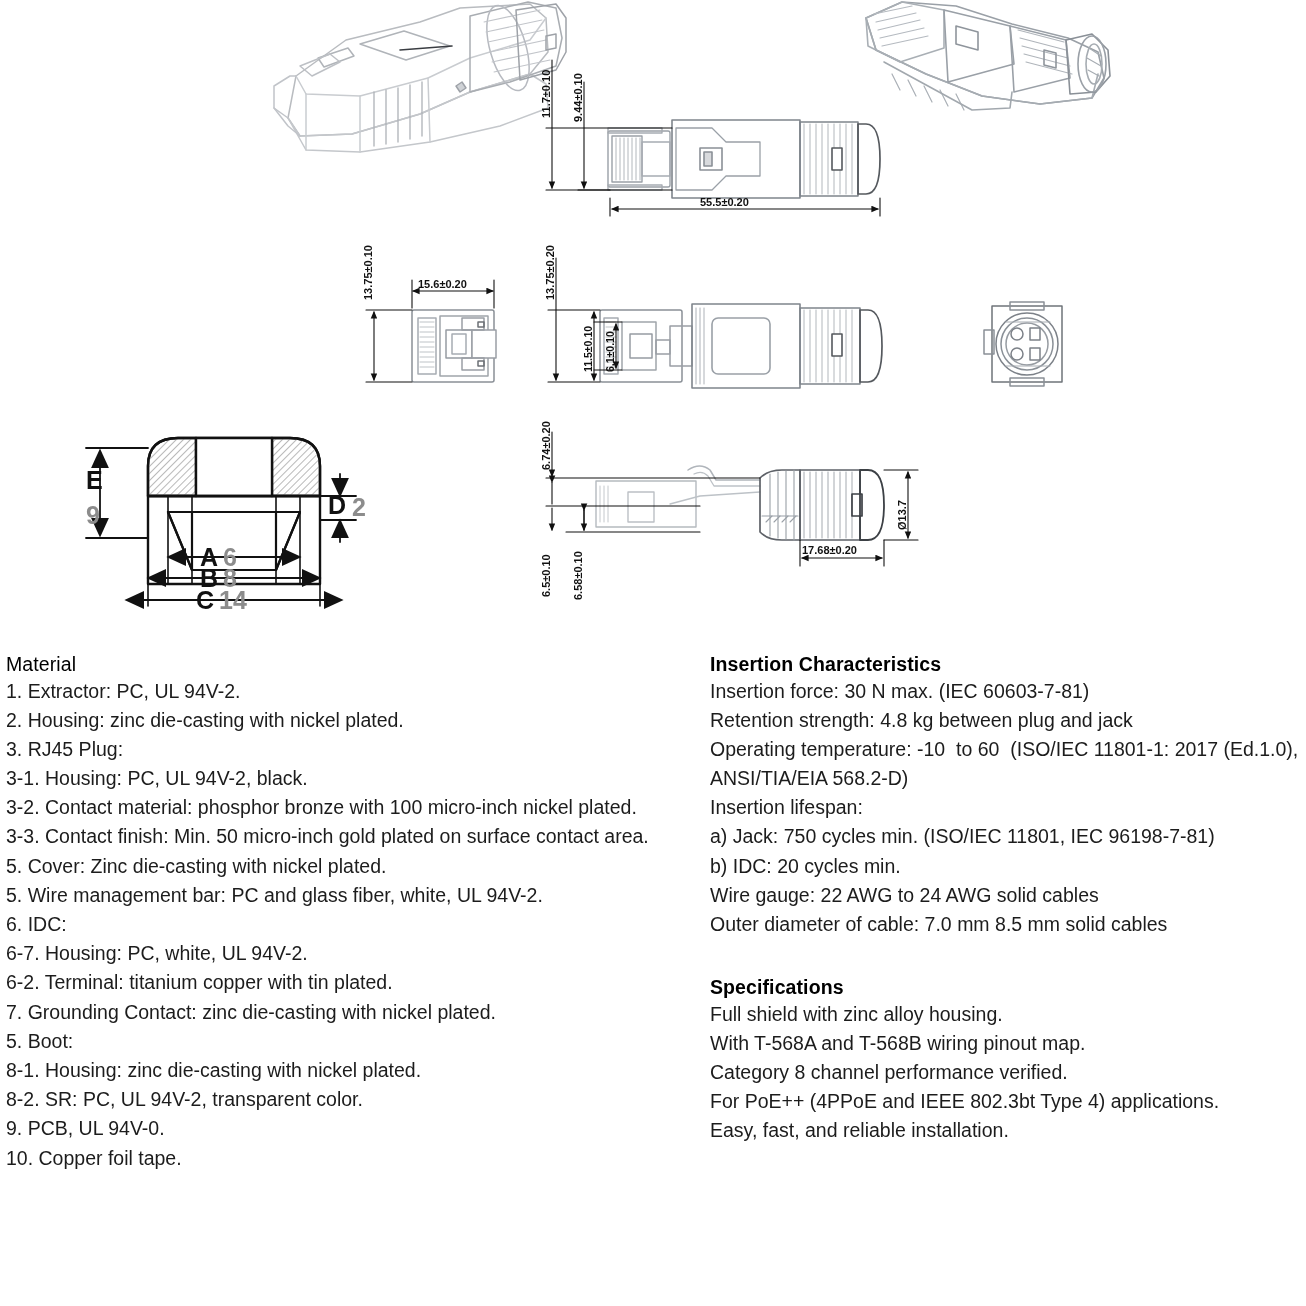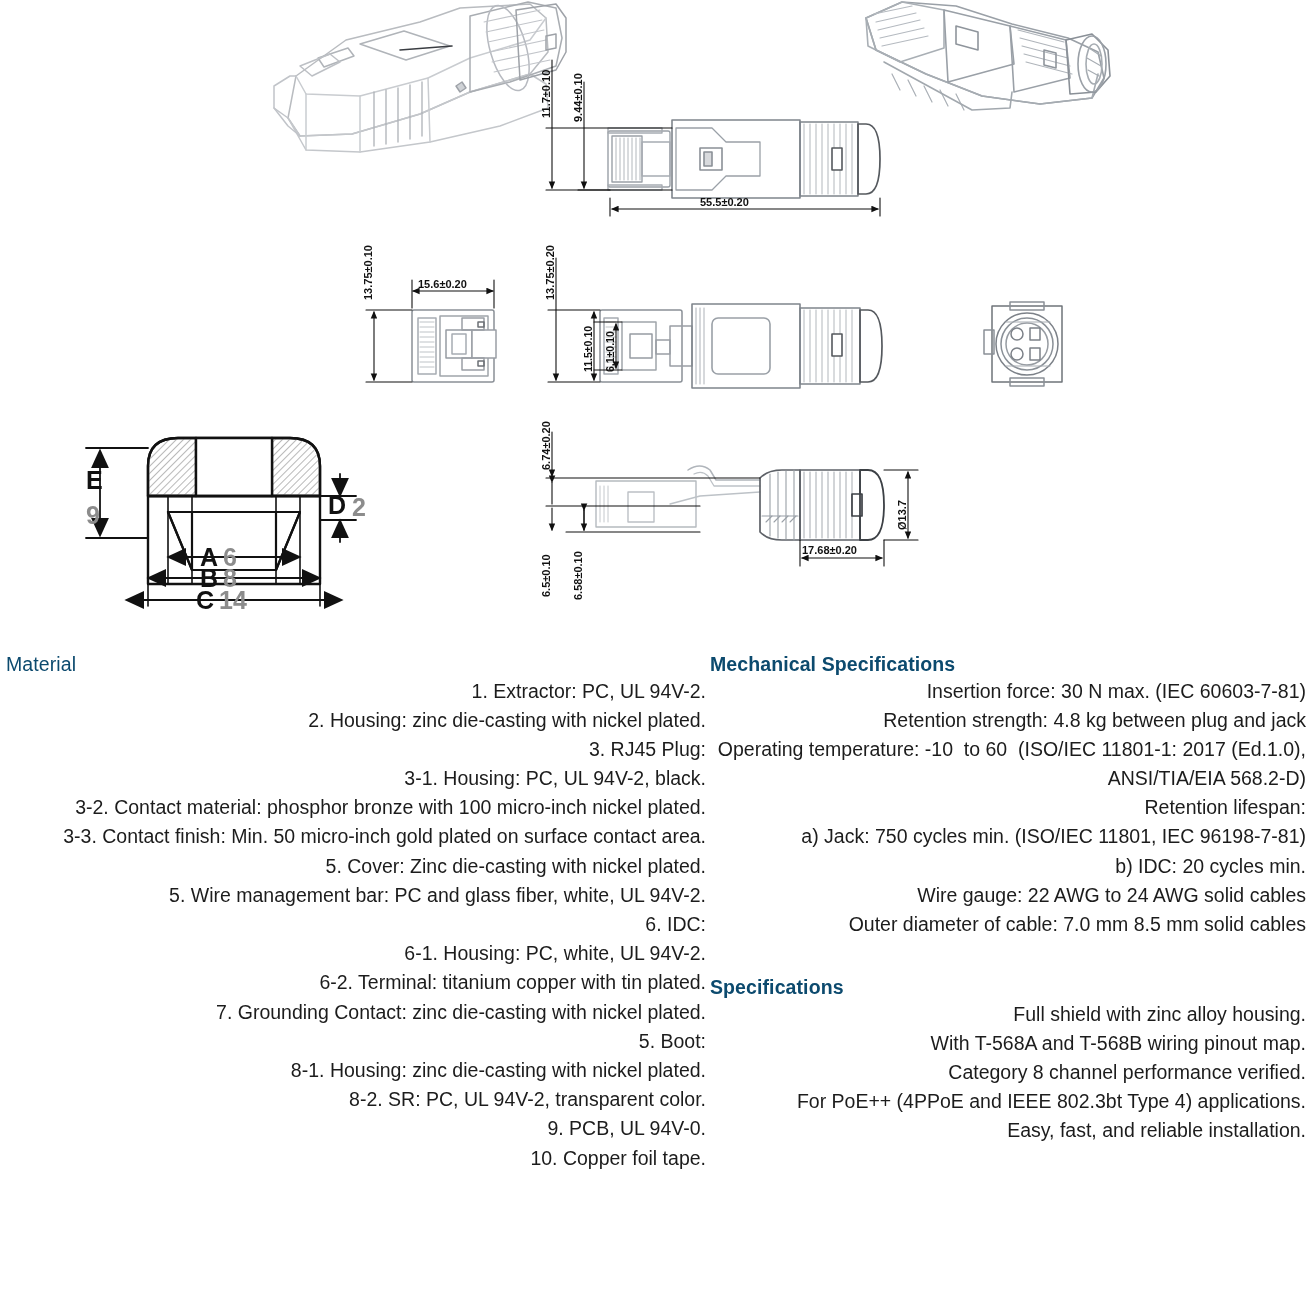--- a/index.html
+++ b/index.html
@@ -23,31 +23,30 @@
   .col{position:absolute;top:0;}
   .col-left{left:6px;width:700px;}
   .col-right{left:710px;width:596px;}
 
   .heading{
     font-size:19.5px;
     font-weight:600;
     letter-spacing:.1px;
     line-height:1;
     margin:0 0 7px 0;
-    color:#0c4a6e;
+    color:#000000;
   }
   .heading.light{font-weight:400;}
   .line{
     font-size:19.5px;
     font-weight:400;
     line-height:1;
     margin:0 0 9.7px 0;
     color:#1c1c1c;
     white-space:pre;
-    text-align:right;
   }
   .gap{height:34px;}
 
   
   .dimtxt{font-family:"Liberation Sans", sans-serif;font-size:11px;fill:#111;font-weight:700;}
   .dimtxt-sm{font-family:"Liberation Sans", sans-serif;font-size:10.5px;fill:#111;font-weight:700;}
   .bigdim{font-family:"Liberation Sans", sans-serif;font-size:25px;font-weight:700;}
   .bigdim-l{fill:#111;}
   .bigdim-g{fill:#8c8c8c;}
 </style>
@@ -358,37 +357,37 @@
       <div class="heading light">Material</div>
       <div class="line">1. Extractor: PC, UL 94V-2.</div>
       <div class="line">2. Housing: zinc die-casting with nickel plated.</div>
       <div class="line">3. RJ45 Plug:</div>
       <div class="line">3-1. Housing: PC, UL 94V-2, black.</div>
       <div class="line">3-2. Contact material: phosphor bronze with 100 micro-inch nickel plated.</div>
       <div class="line">3-3. Contact finish: Min. 50 micro-inch gold plated on surface contact area.</div>
       <div class="line">5. Cover: Zinc die-casting with nickel plated.</div>
       <div class="line">5. Wire management bar: PC and glass fiber, white, UL 94V-2.</div>
       <div class="line">6. IDC:</div>
-      <div class="line">6-1. Housing: PC, white, UL 94V-2.</div>
+      <div class="line">6-7. Housing: PC, white, UL 94V-2.</div>
       <div class="line">6-2. Terminal: titanium copper with tin plated.</div>
       <div class="line">7. Grounding Contact: zinc die-casting with nickel plated.</div>
       <div class="line">5. Boot:</div>
       <div class="line">8-1. Housing: zinc die-casting with nickel plated.</div>
       <div class="line">8-2. SR: PC, UL 94V-2, transparent color.</div>
       <div class="line">9. PCB, UL 94V-0.</div>
       <div class="line">10. Copper foil tape.</div>
     </div>
 
     <div class="col col-right">
-      <div class="heading">Mechanical Specifications</div>
+      <div class="heading">Insertion Characteristics</div>
       <div class="line">Insertion force: 30 N max. (IEC 60603-7-81)</div>
       <div class="line">Retention strength: 4.8 kg between plug and jack</div>
       <div class="line">Operating temperature: -10  to 60  (ISO/IEC 11801-1: 2017 (Ed.1.0),</div>
       <div class="line">ANSI/TIA/EIA 568.2-D)</div>
-      <div class="line">Retention lifespan:</div>
+      <div class="line">Insertion lifespan:</div>
       <div class="line">a) Jack: 750 cycles min. (ISO/IEC 11801, IEC 96198-7-81)</div>
       <div class="line">b) IDC: 20 cycles min.</div>
       <div class="line">Wire gauge: 22 AWG to 24 AWG solid cables</div>
       <div class="line">Outer diameter of cable: 7.0 mm 8.5 mm solid cables</div>
 
       <div class="gap"></div>
 
       <div class="heading">Specifications</div>
       <div class="line">Full shield with zinc alloy housing.</div>
       <div class="line">With T-568A and T-568B wiring pinout map.</div>

